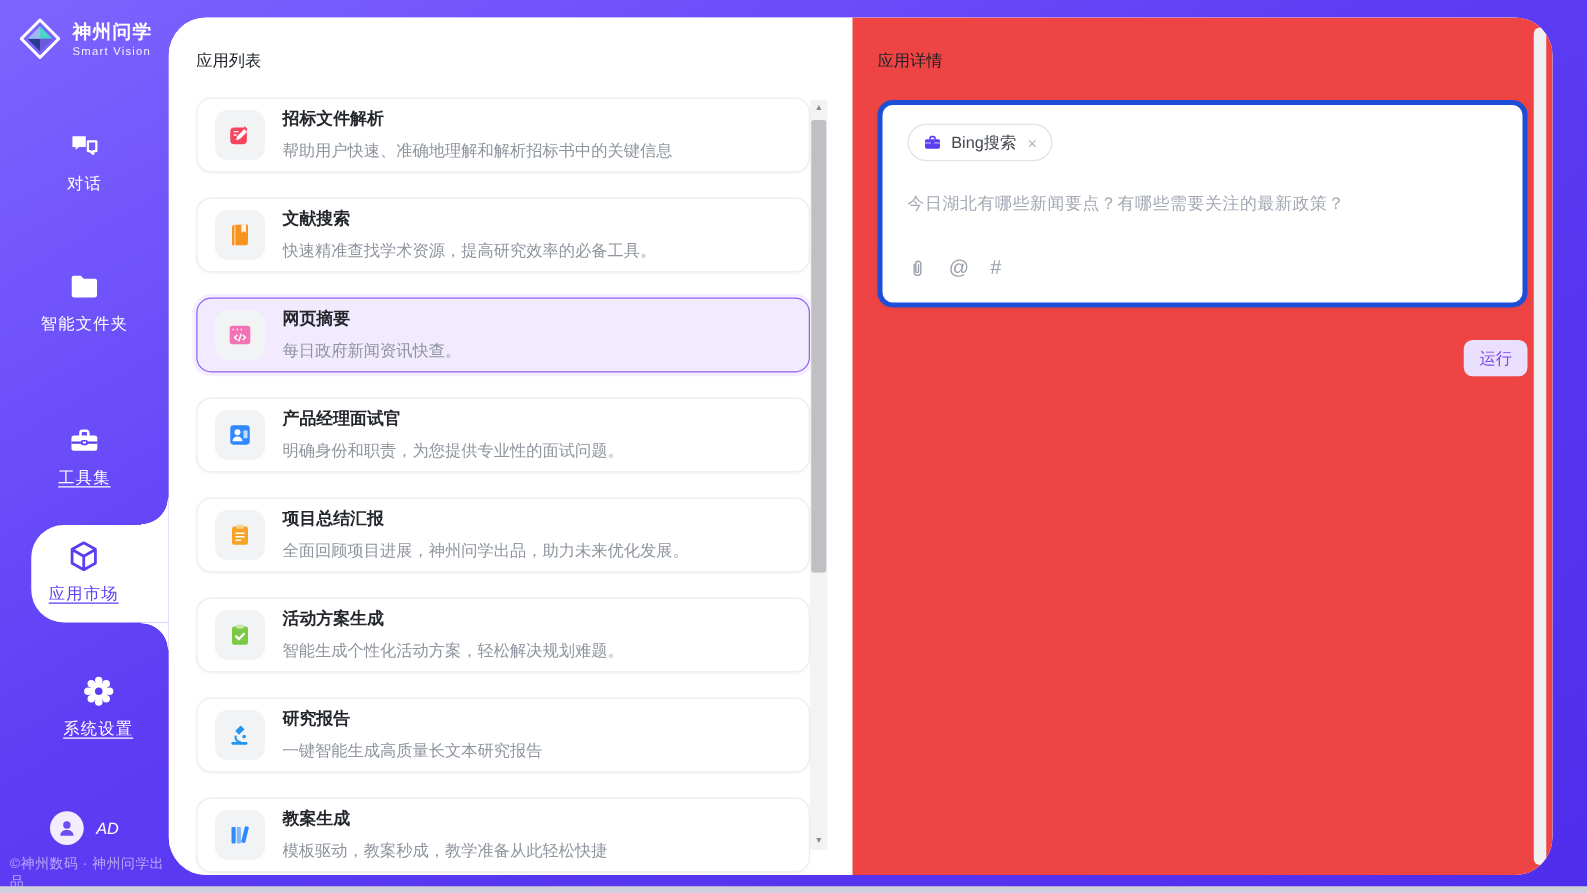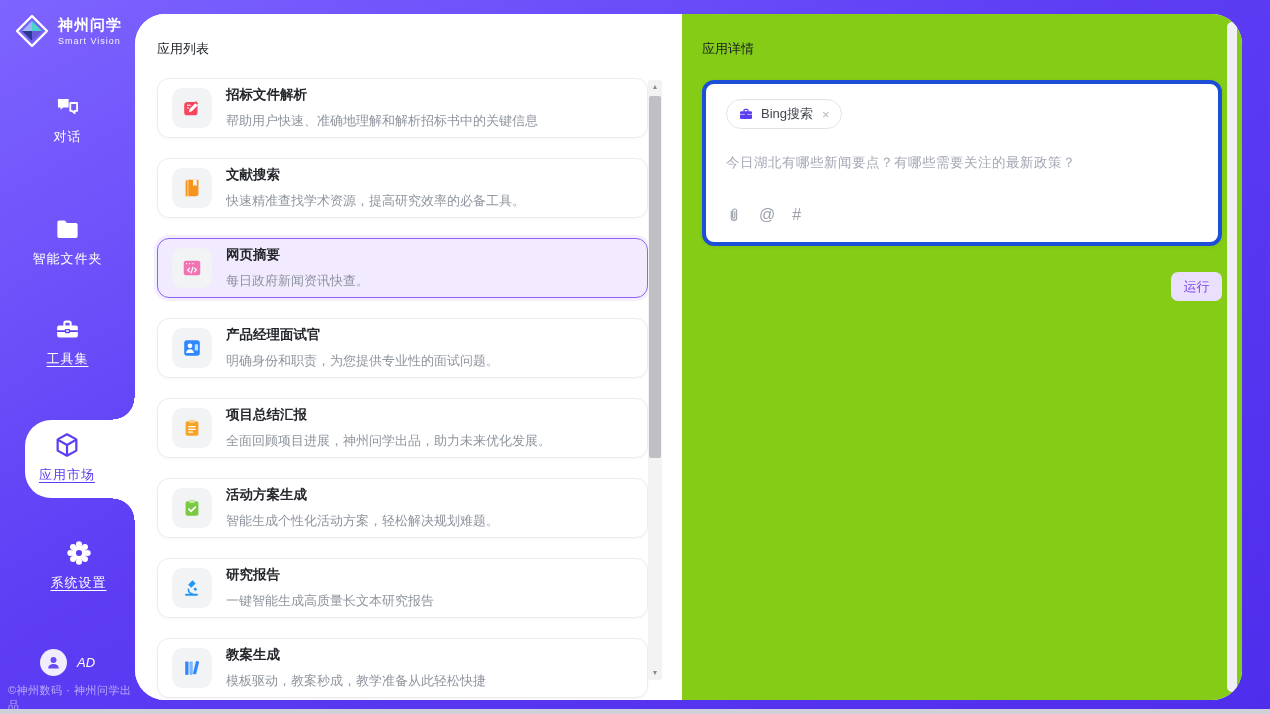--- a/index.html
+++ b/index.html
@@ -45,21 +45,21 @@
   .app-texts { display:flex; flex-direction:column; gap:8px; min-width:0; }
   .app-name { font-size:13.5px; font-weight:700; color:#23262b; }
   .app-desc { font-size:13px; color:#8f959e; white-space:nowrap; overflow:hidden; }
   
   .v-scrollbar { position:absolute; left:513px; top:66px; width:14px; height:600px; background:#f3f3f4; border-radius:2px; }
   .v-scrollbar .arrow { position:absolute; left:0; width:14px; height:14px; color:#8b8b90; font-size:7px; line-height:14px; text-align:center; cursor:pointer; }
   .v-scrollbar .arrow.up { top:0; }
   .v-scrollbar .arrow.down { bottom:0; }
   .v-scrollbar .thumb { position:absolute; left:1px; top:16px; width:12px; height:362px; background:#bfbfc4; border-radius:2px; cursor:pointer; }
 
-  .detail-panel { position:relative; flex:1; background:#84cc16; }
+  .detail-panel { position:relative; flex:1; background:#ef4444; }
   .detail-panel .panel-title { position:absolute; left:20px; top:26px; }
   .detail-scroll-track { position:absolute; right:5px; top:8px; bottom:8px; width:10px; background:#f0f0f2; border-radius:5px; }
   .query-card { position:absolute; left:20px; top:66px; width:520px; height:166px; background:#fff;
                 border:4px solid #1d4ed8; border-radius:12px; box-shadow:0 1px 4px rgba(30,30,60,.05); }
   .tool-tag { position:absolute; left:20px; top:15px; height:30px; display:inline-flex; align-items:center; gap:7px;
               padding:0 11px; background:#fff; border:1px solid #e2e2e8; border-radius:15px; cursor:default; }
   .tool-tag .tag-label { font-size:13px; color:#41454d; }
   .tool-tag .tag-close { font-size:13px; color:#b3b6bd; margin-left:2px; cursor:pointer; }
   .query-text { position:absolute; left:20px; top:70px; right:20px; font-size:13.5px; color:#a3a8b3; letter-spacing:.5px; cursor:text; }
   .attach-row { position:absolute; left:20px; bottom:18px; display:flex; align-items:center; gap:17px; }
@@ -84,40 +84,40 @@
           <path d="M18 8 L18 18 L8 18 Z" fill="#9fb8f5"></path>
           <path d="M18 18 L28 18 L18 28 Z" fill="#6a59d8"></path>
         </svg>
       </span>
       <span class="logo-text">
         <div class="cn">神州问学</div>
         <div class="en">Smart Vision</div>
       </span>
     </div>
 
-    <div class="nav-item" style="top:94px;">
+    <div class="nav-item" style="top:104px;">
       <span>
         <svg width="27" height="27" viewBox="0 0 24 24">
           <path d="M3.5 4.5h9.5v7.5H8.2L5.8 14v-2H3.5z" fill="#fff"></path>
           <path d="M14.5 8h6v7h-2.2v2l-2.3-2h-1.5z" fill="none" stroke="#fff" stroke-width="1.6" stroke-linejoin="round"></path>
         </svg>
       </span>
       <span class="nav-label">对话</span>
     </div>
 
     <div class="nav-item" style="top:216px;">
       <span>
         <svg width="27" height="27" viewBox="0 0 24 24">
           <path d="M3 5.5a1.5 1.5 0 011.5-1.5h5l2 2.3h8A1.5 1.5 0 0121 7.8v10.2a1.5 1.5 0 01-1.5 1.5h-15A1.5 1.5 0 013 18z" fill="#fff"></path>
         </svg>
       </span>
       <span class="nav-label">智能文件夹</span>
     </div>
 
-    <div class="nav-item" style="top:316px;align-items:center;">
+    <div class="nav-item" style="top:339px;align-items:center;">
       <span>
         <svg width="27" height="27" viewBox="0 0 24 24">
           <path d="M9.2 9V6.4A1.4 1.4 0 0110.6 5h2.8a1.4 1.4 0 011.4 1.4V9" fill="none" stroke="#fff" stroke-width="1.8"></path>
           <rect x="2.8" y="8.4" width="18.4" height="10.8" rx="1.8" fill="#fff"></rect>
           <path d="M2.8 13.4h7.4m3.6 0h7.4" stroke="#5b3df2" stroke-width="1.6"></path>
           <rect x="10.2" y="12.1" width="3.6" height="2.6" rx="0.6" fill="#fff" stroke="#5b3df2" stroke-width="1.2"></rect>
         </svg>
       </span>
       <span class="nav-label u">工具集</span>
     </div>

